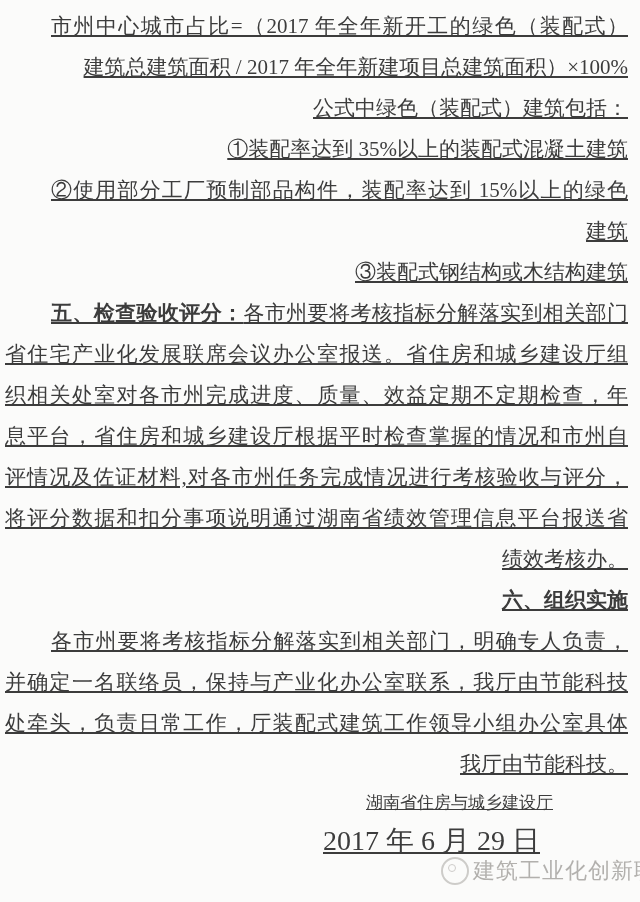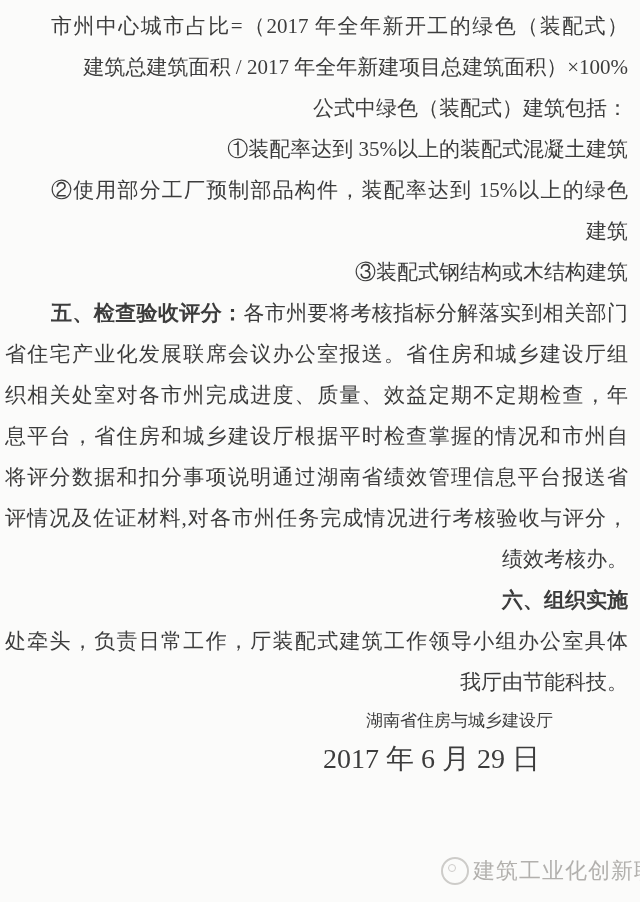--- a/index.html
+++ b/index.html
@@ -5,21 +5,21 @@
   html,body { margin:0; padding:0; }
   .page {
     width:640px; height:902px;
     background:#fbfbfa;
     position:relative;
     overflow:hidden;
     font-family:"Liberation Serif","DejaVu Serif",serif;
     color:#3c3c3c;
     box-sizing:border-box;
   }
-  .doc { padding:6px 12px 0 5px; }
+  .doc { padding:6px 12px 0 5px;text-decoration:underline; }
   .line {
     font-size:21px;
     line-height:41px;
     height:41px;
     overflow:hidden;
     text-align:right;
   }
   .ind { padding-left:46px; }
   .j {
     text-align:justify;
@@ -81,24 +81,26 @@
     <div class="line"><span>建筑总建筑面积 / 2017 年全年新建项目总建筑面积）×100%</span></div>
     <div class="line ind"><span>公式中绿色（装配式）建筑包括：</span></div>
     <div class="line ind"><span>①装配率达到 35%以上的装配式混凝土建筑</span></div>
     <div class="line ind j"><span>②使用部分工厂预制部品构件，装配率达到 15%以上的绿色</span></div>
     <div class="line"><span>建筑</span></div>
     <div class="line ind"><span>③装配式钢结构或木结构建筑</span></div>
     <div class="line ind j"><span class="b">五、检查验收评分：</span><span>各市州要将考核指标分解落实到相关部门</span></div>
     <div class="line j"><span>省住宅产业化发展联席会议办公室报送。省住房和城乡建设厅组</span></div>
     <div class="line j"><span>织相关处室对各市州完成进度、质量、效益定期不定期检查，年</span></div>
     <div class="line j"><span>息平台，省住房和城乡建设厅根据平时检查掌握的情况和市州自</span></div>
+    <div class="line j"><span>评情况及佐证材料,对各市州任务完成情况进行考核验收与评分，</span></div>
     <div class="line j"><span>将评分数据和扣分事项说明通过湖南省绩效管理信息平台报送省</span></div>
-    <div class="line j"><span>评情况及佐证材料,对各市州任务完成情况进行考核验收与评分，</span></div>
     <div class="line"><span>绩效考核办。</span></div>
     <div class="line ind"><span class="b">六、组织实施</span></div>
+    <div class="line ind j"><span>各市州要将考核指标分解落实到相关部门，明确专人负责，</span></div>
+    <div class="line j"><span>并确定一名联络员，保持与产业化办公室联系，我厅由节能科技</span></div>
     <div class="line j"><span>处牵头，负责日常工作，厅装配式建筑工作领导小组办公室具体</span></div>
     <div class="line"><span>我厅由节能科技。</span></div>
 
     <div class="sig-line">湖南省住房与城乡建设厅</div>
     <div class="date-line">2017 年 6 月 29 日</div>
   </div>
 
   <div class="watermark">
     <span class="wm-logo"></span>
     <span class="wm-text">建筑工业化创新联盟</span>

